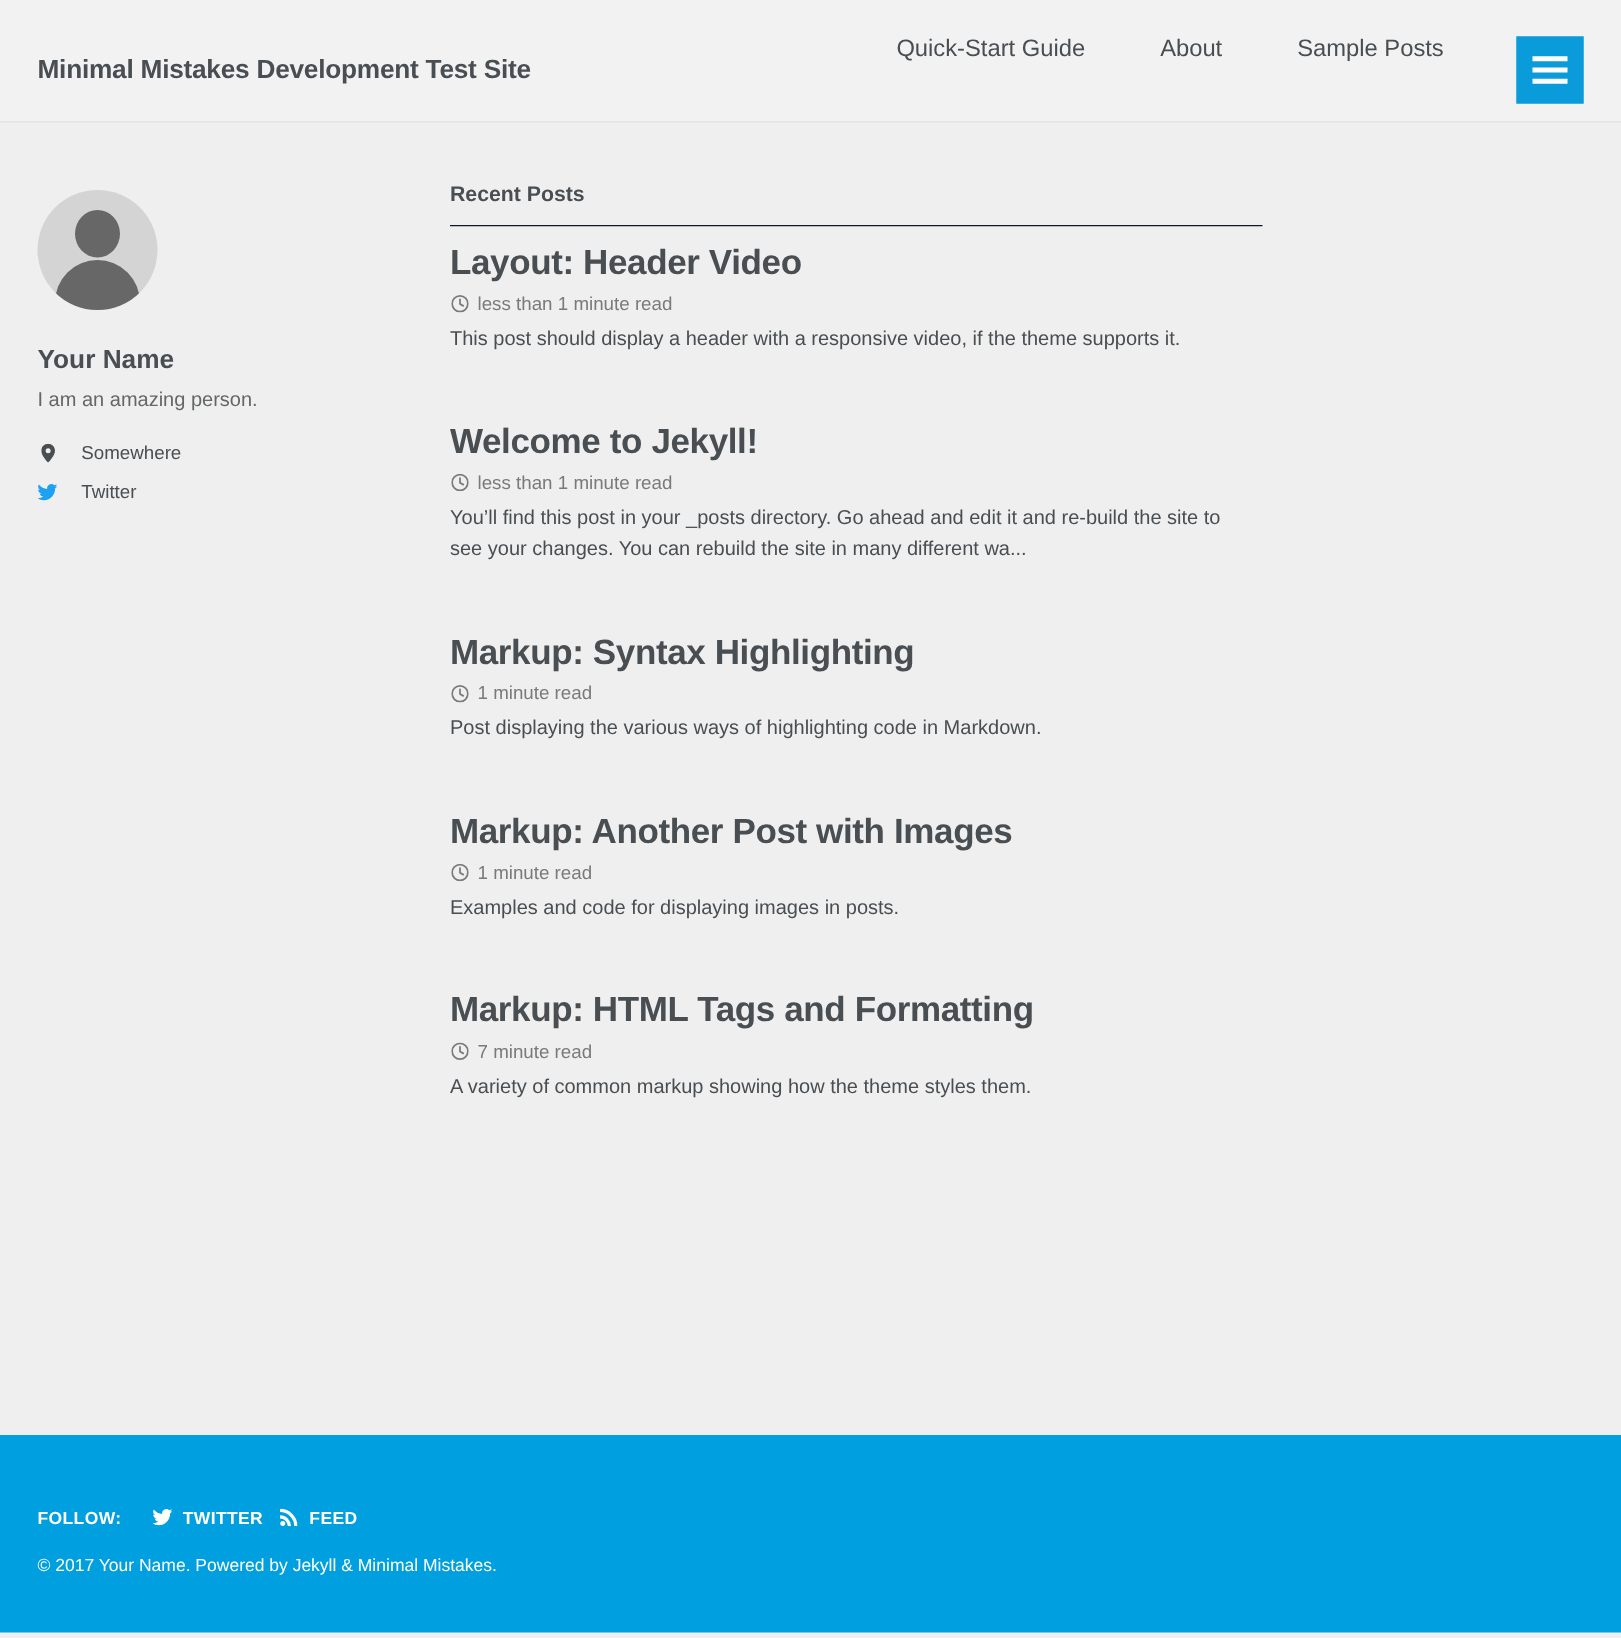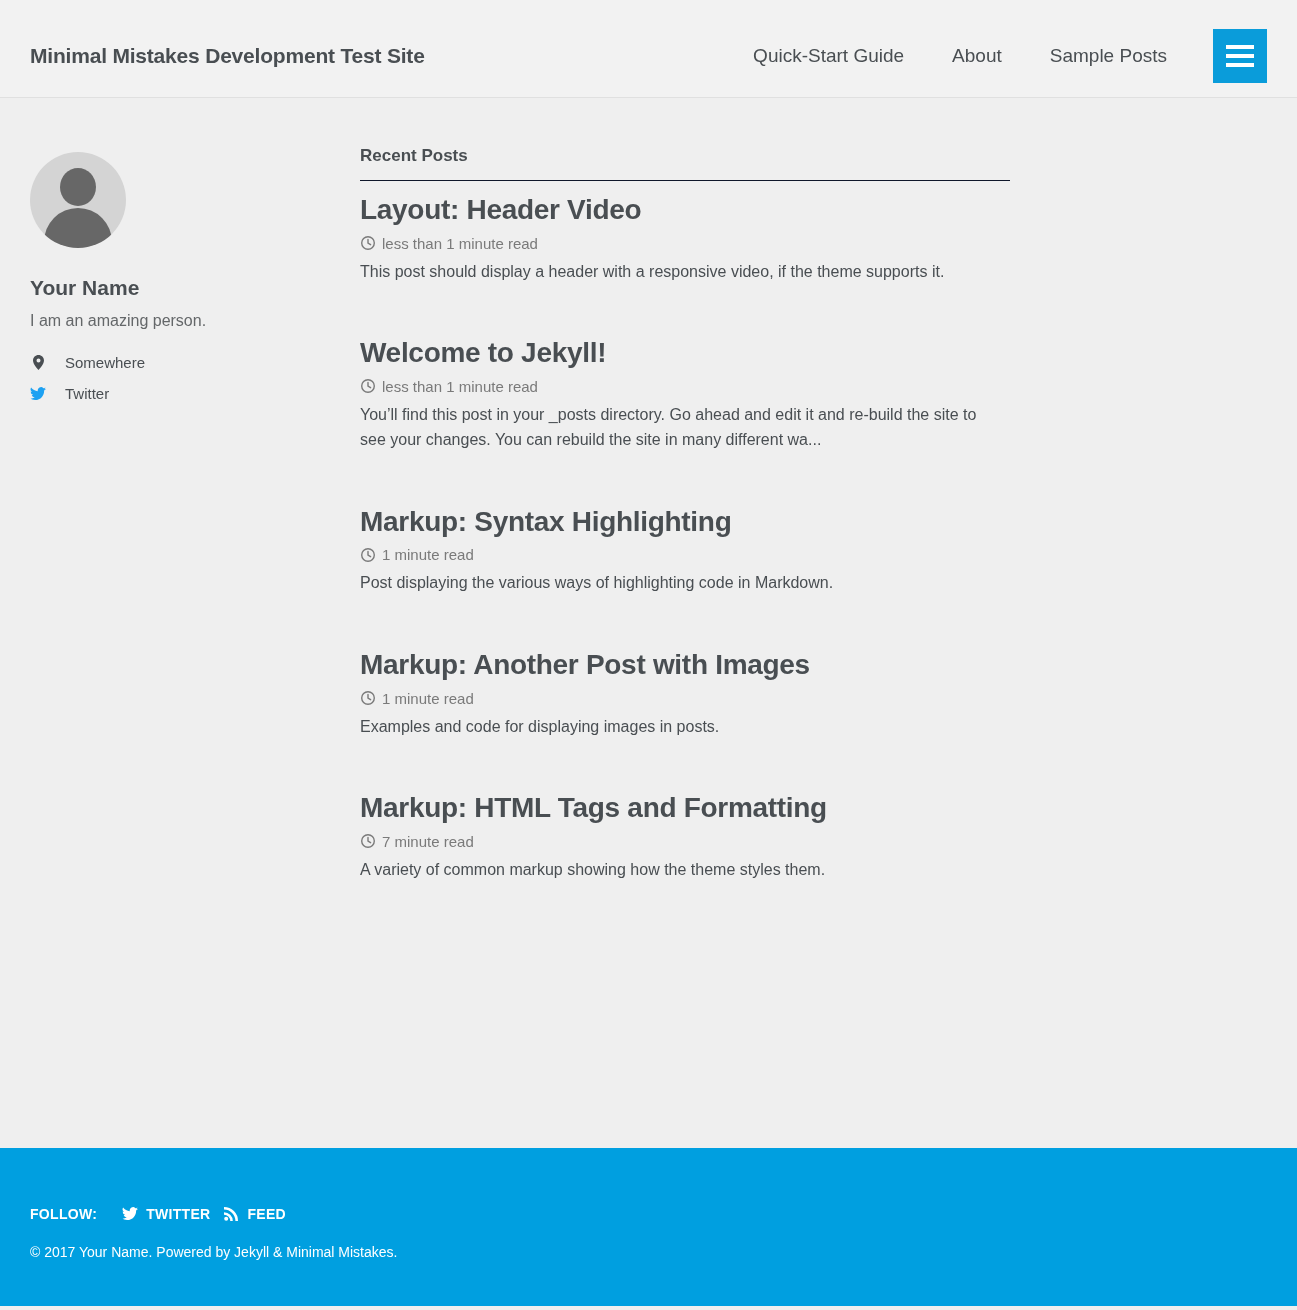--- a/index.html
+++ b/index.html
@@ -35,22 +35,22 @@
   .site-title {
     font-size: 21px;
     font-weight: bold;
     color: #494e52;
     text-decoration: none;
     letter-spacing: -0.2px;
     white-space: nowrap;
   }
   .top-nav {
     display: flex;
-    align-items: center;
-    gap: 0;
+    align-items: flex-start;
+    gap: 12px;
   }
   .top-nav a {
     color: #494e52;
     text-decoration: none;
     font-size: 19px;
     padding: 0 24px;
     white-space: nowrap;
   }
   .nav-toggle {
     width: 54px;

